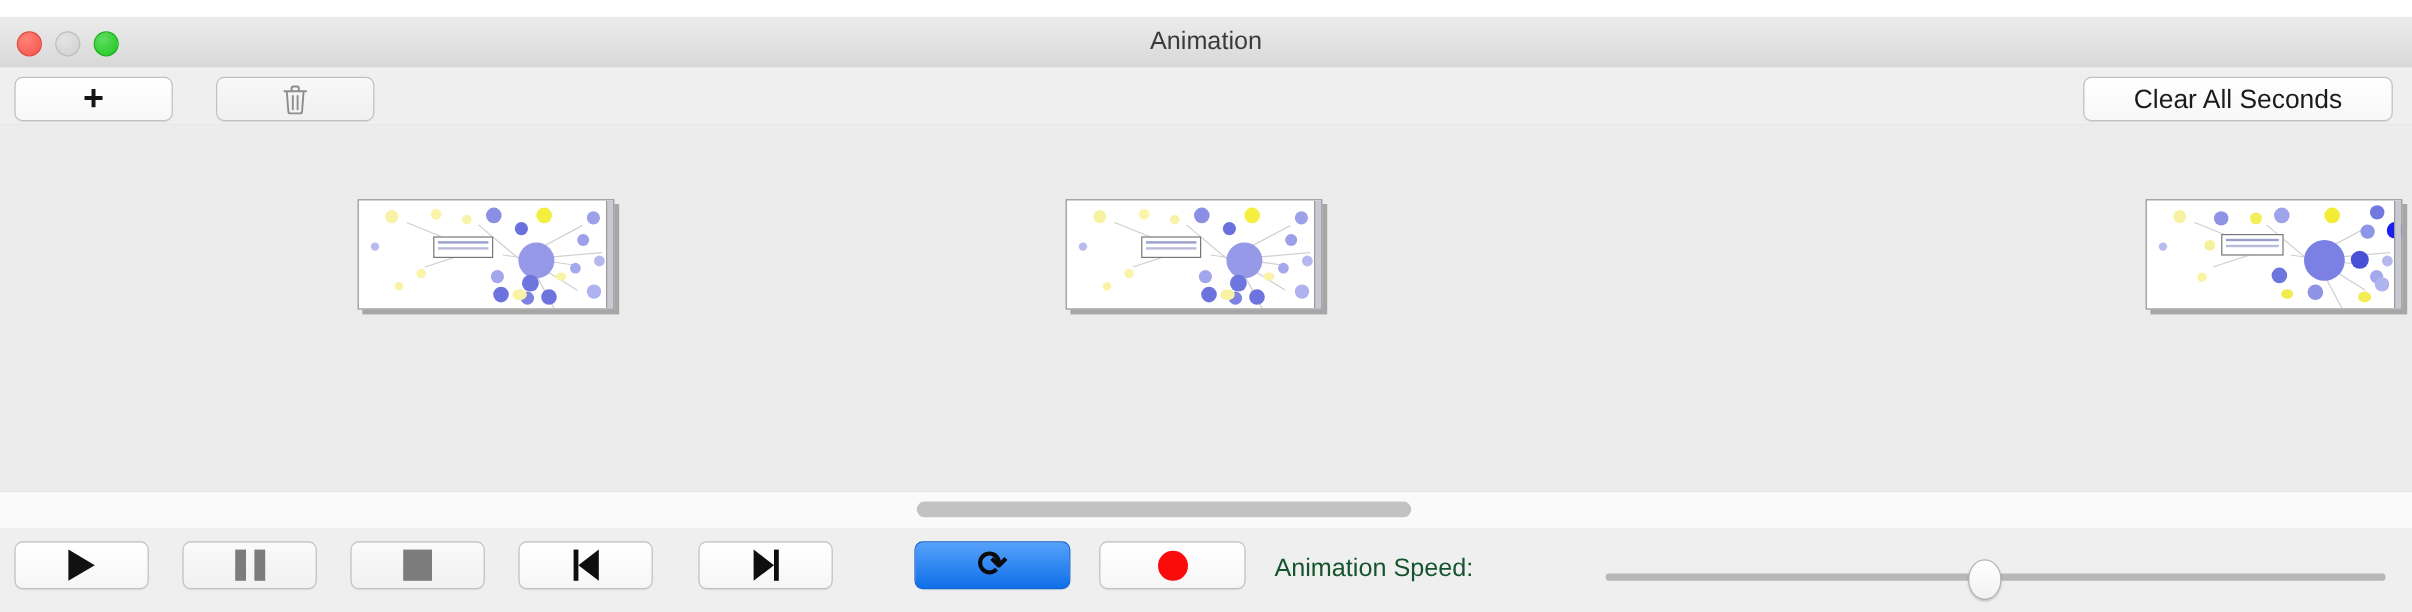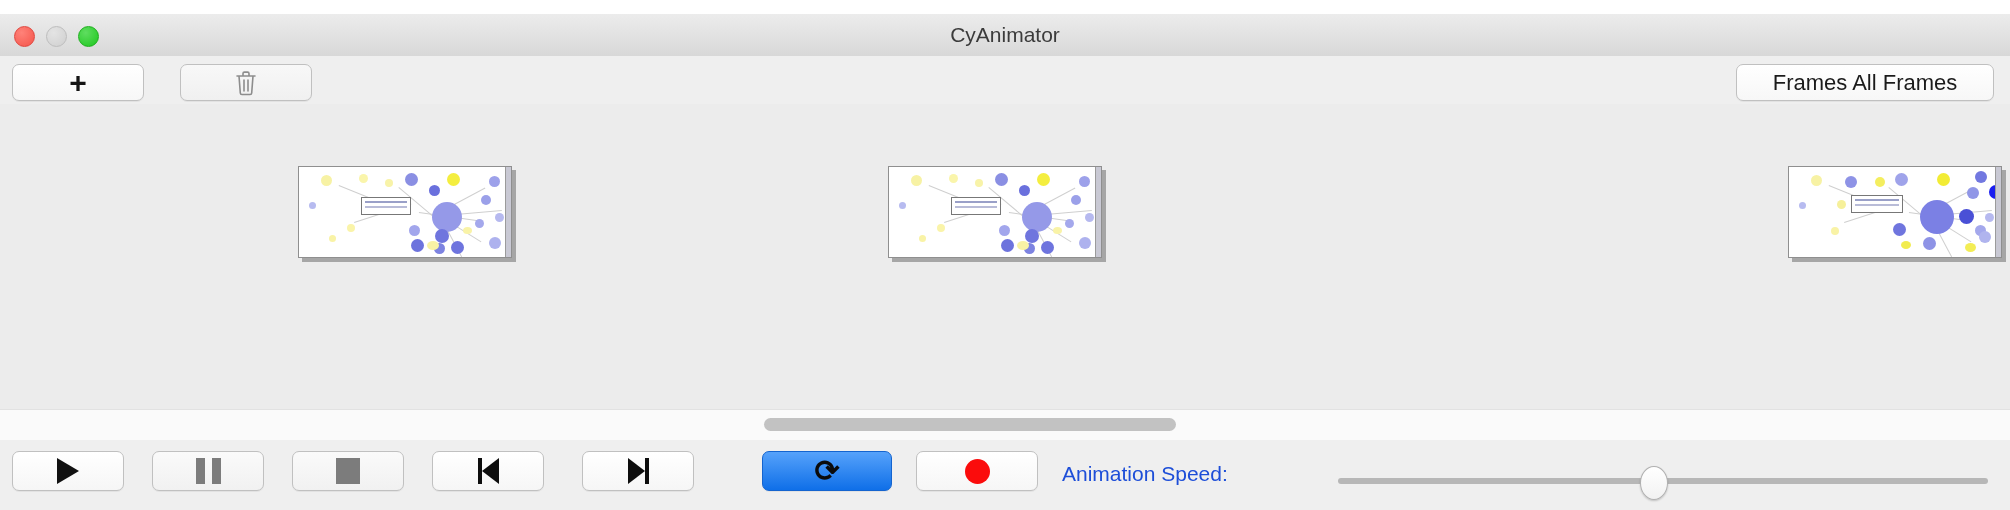--- a/index.html
+++ b/index.html
@@ -163,21 +163,21 @@
   .ico-stop { width: 24px; height: 26px; background: #7c7c7c; }
   .ico-prev, .ico-next { display: flex; align-items: center; }
   .ico-prev span.bar, .ico-next span.bar { display: block; width: 4px; height: 26px; background: #0e0e0e; }
   .ico-prev span.tri { width: 0; height: 0; border-right: 17px solid #0e0e0e; border-top: 13px solid transparent; border-bottom: 13px solid transparent; }
   .ico-next span.tri { width: 0; height: 0; border-left: 17px solid #0e0e0e; border-top: 13px solid transparent; border-bottom: 13px solid transparent; }
   .ico-loop { font-size: 30px; color: #0b0b0b; line-height: 1; font-weight: bold; }
   .ico-rec { width: 25px; height: 25px; border-radius: 50%; background: #fb0c0c; }
 
   .speed-label {
     position: absolute; left: 1062px; top: 22px;
-    font-size: 21px; color: #1d4ed8;
+    font-size: 21px; color: #14532d;
   }
   .slider-track {
     position: absolute; left: 1338px; top: 38px; width: 650px; height: 6px;
     background: #b7b7b7; border-radius: 3px;
   }
   .slider-thumb {
     position: absolute; left: 1640px; top: 26px; width: 26px; height: 32px;
     border-radius: 50%; background: linear-gradient(#ffffff, #f2f2f2);
     border: 1px solid #b0b0b0; box-shadow: 0 1px 2px rgba(0,0,0,0.2);
   }
@@ -187,36 +187,36 @@
 
 <div id="app">
 
 
   <div class="titlebar">
     <div class="traffic">
       <div class="light close"></div>
       <div class="light min"></div>
       <div class="light zoom"></div>
     </div>
-    <div class="window-title">CyAnimator</div>
+    <div class="window-title">Animation</div>
   </div>
 
   <div class="toolbar">
     <div class="btn" id="add-frame-btn">
       <span class="plus-glyph">+</span>
     </div>
     <div class="btn disabled" id="del-frame-btn">
       <svg width="24" height="28" viewBox="0 0 24 28">
         <path d="M3 7 h18 M9 7 v-2.5 a1.4 1.4 0 0 1 1.4 -1.4 h3.2 a1.4 1.4 0 0 1 1.4 1.4 V7
                  M5 7 l1.3 17 a1.6 1.6 0 0 0 1.6 1.5 h8.2 a1.6 1.6 0 0 0 1.6 -1.5 L19 7
                  M10 11 v11 M14 11 v11" fill="none" stroke="#8d8d8d" stroke-width="1.6" stroke-linecap="round" stroke-linejoin="round"></path>
       </svg>
     </div>
     <div class="btn" id="clear-all-btn">
-      <span>Frames All Frames</span>
+      <span>Clear All Seconds</span>
     </div>
   </div>
 
   <div class="timeline">
 
     <div class="frame" style="left:298px; top:62px;">
       <div class="net">
         <div class="edgeline" style="left:40px;top:18px;width:70px;transform:rotate(22deg);"></div>
         <div class="edgeline" style="left:55px;top:55px;width:60px;transform:rotate(-18deg);"></div>
         <div class="edgeline" style="left:120px;top:45px;width:60px;transform:rotate(8deg);"></div>

